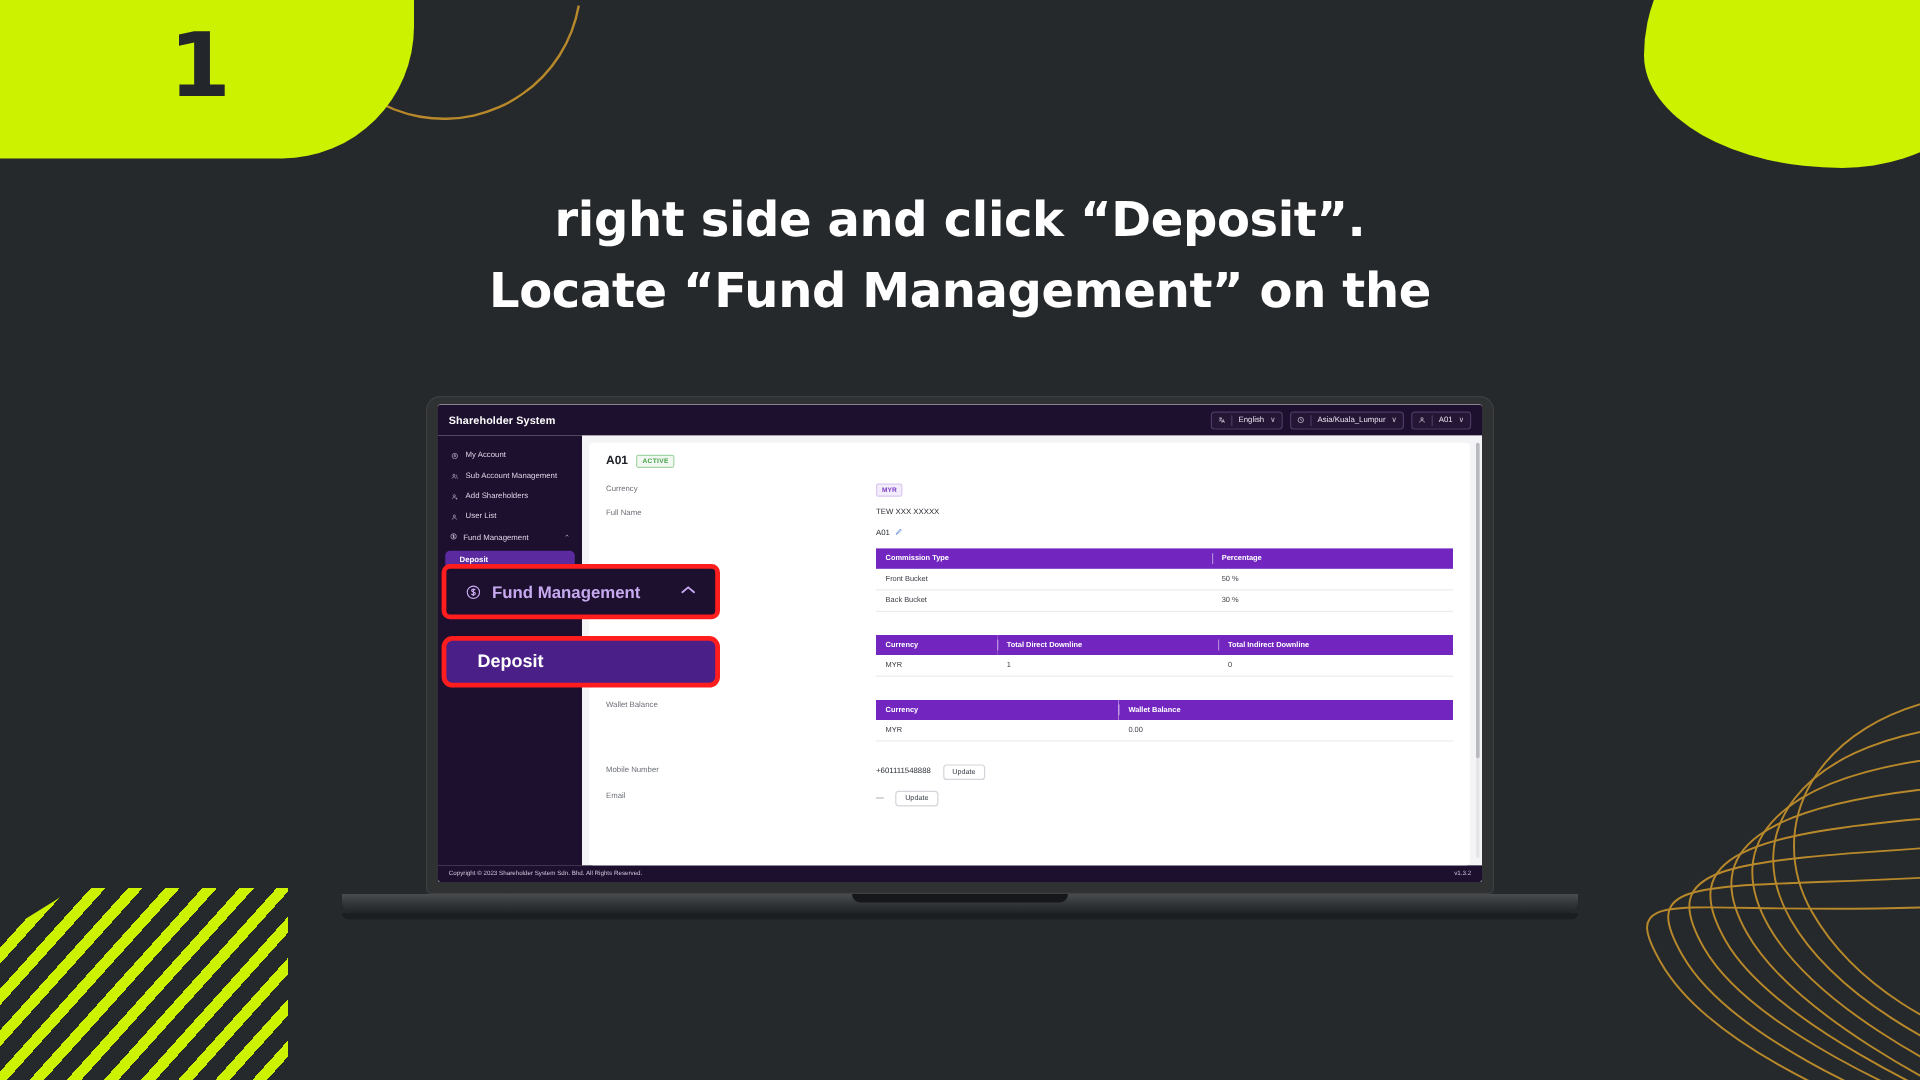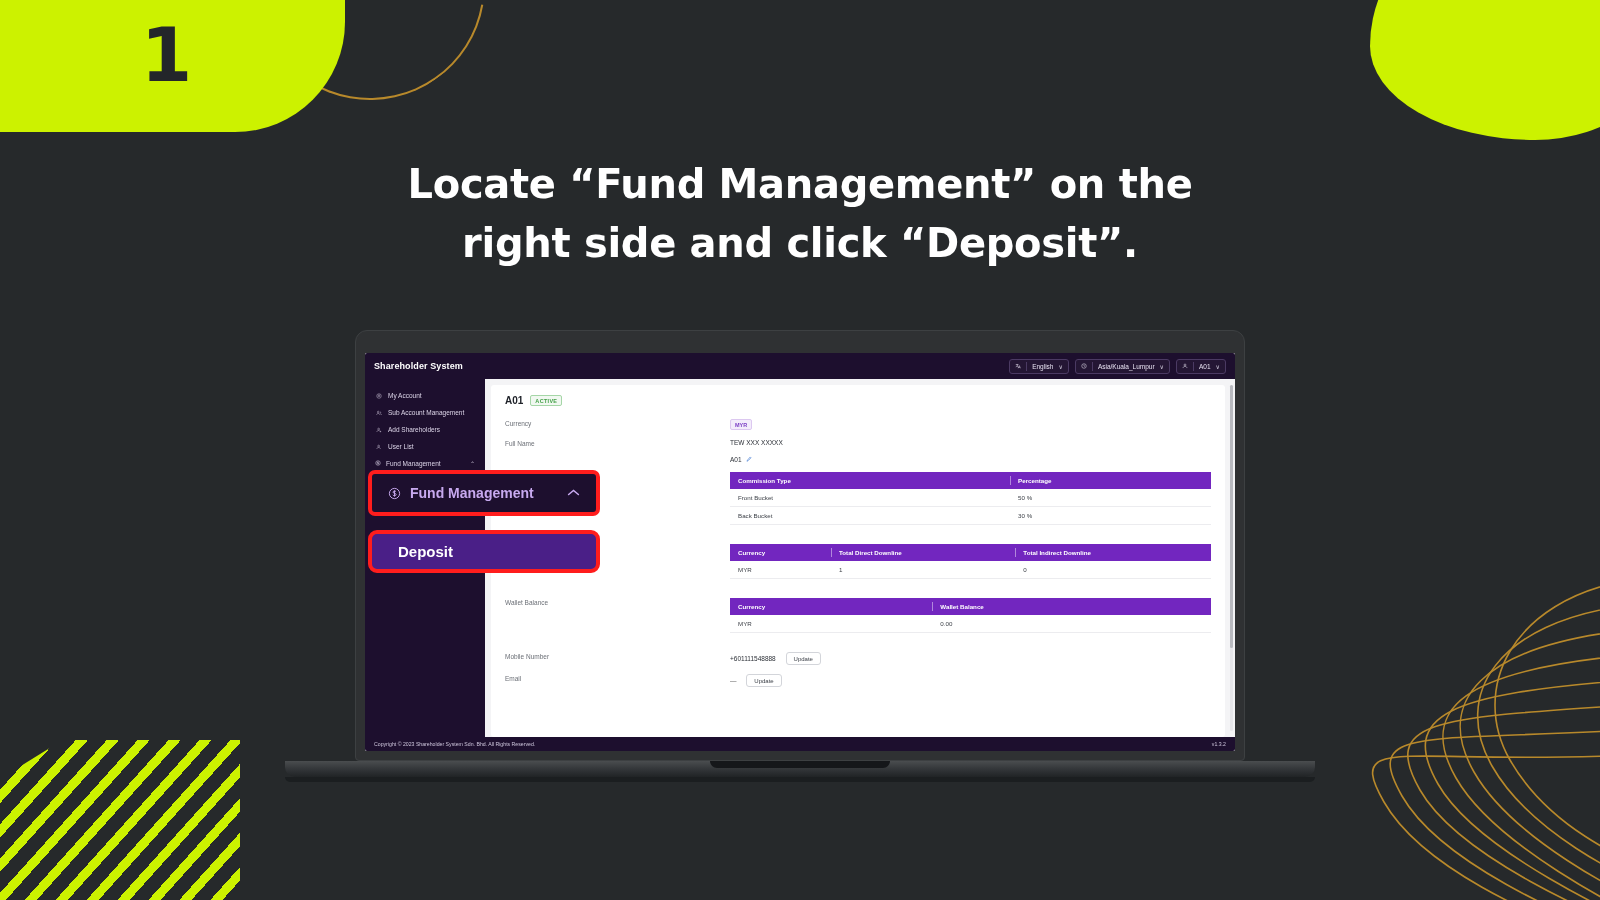--- a/index.html
+++ b/index.html
@@ -85,21 +85,21 @@
     letter-spacing: -0.3px;
   }
 
   
   .laptop { position: absolute; left: 270px; top: 330px; width: 1060px; }
   .laptop-lid {
     width: 890px; margin: 0 auto;
     background: #2f3133;
     border: 1px solid #3d4042;
     border-radius: 12px 12px 4px 4px;
-    padding: 22px 9px 9px 9px;
+    padding: 6px 9px 9px 9px;
   }
   .screen {
     width: 100%; height: 398px;
     background: #ffffff;
     overflow: hidden;
     position: relative;
     border-radius: 2px;
   }
   .laptop-base {
     width: 1030px; height: 16px; margin: 0 auto;
@@ -276,22 +276,22 @@
       <path d="M520 95 C 355 110, 306 148, 346 218 C 386 288, 520 352, 520 352"></path>
       <path d="M520 120 C 340 134, 288 154, 328 224 C 368 294, 520 360, 520 360"></path>
       <path d="M520 145 C 325 158, 270 160, 310 230 C 350 300, 500 360, 500 360"></path>
       <path d="M520 170 C 310 182, 252 166, 292 236 C 332 306, 470 360, 470 360"></path>
       <path d="M520 195 C 295 206, 234 172, 274 242 C 314 312, 440 360, 440 360"></path>
     </g>
   </svg>
 </div>
 
 <div class="headline">
+  <div>right side and click “Deposit”.</div>
   <div>Locate “Fund Management” on the</div>
-  <div>right side and click “Deposit”.</div>
 </div>
 
 <div class="laptop">
   <div class="laptop-lid">
     <div class="screen">
 
       <div class="app">
 
         <div class="topbar">
           <div class="brand">Shareholder System</div>

